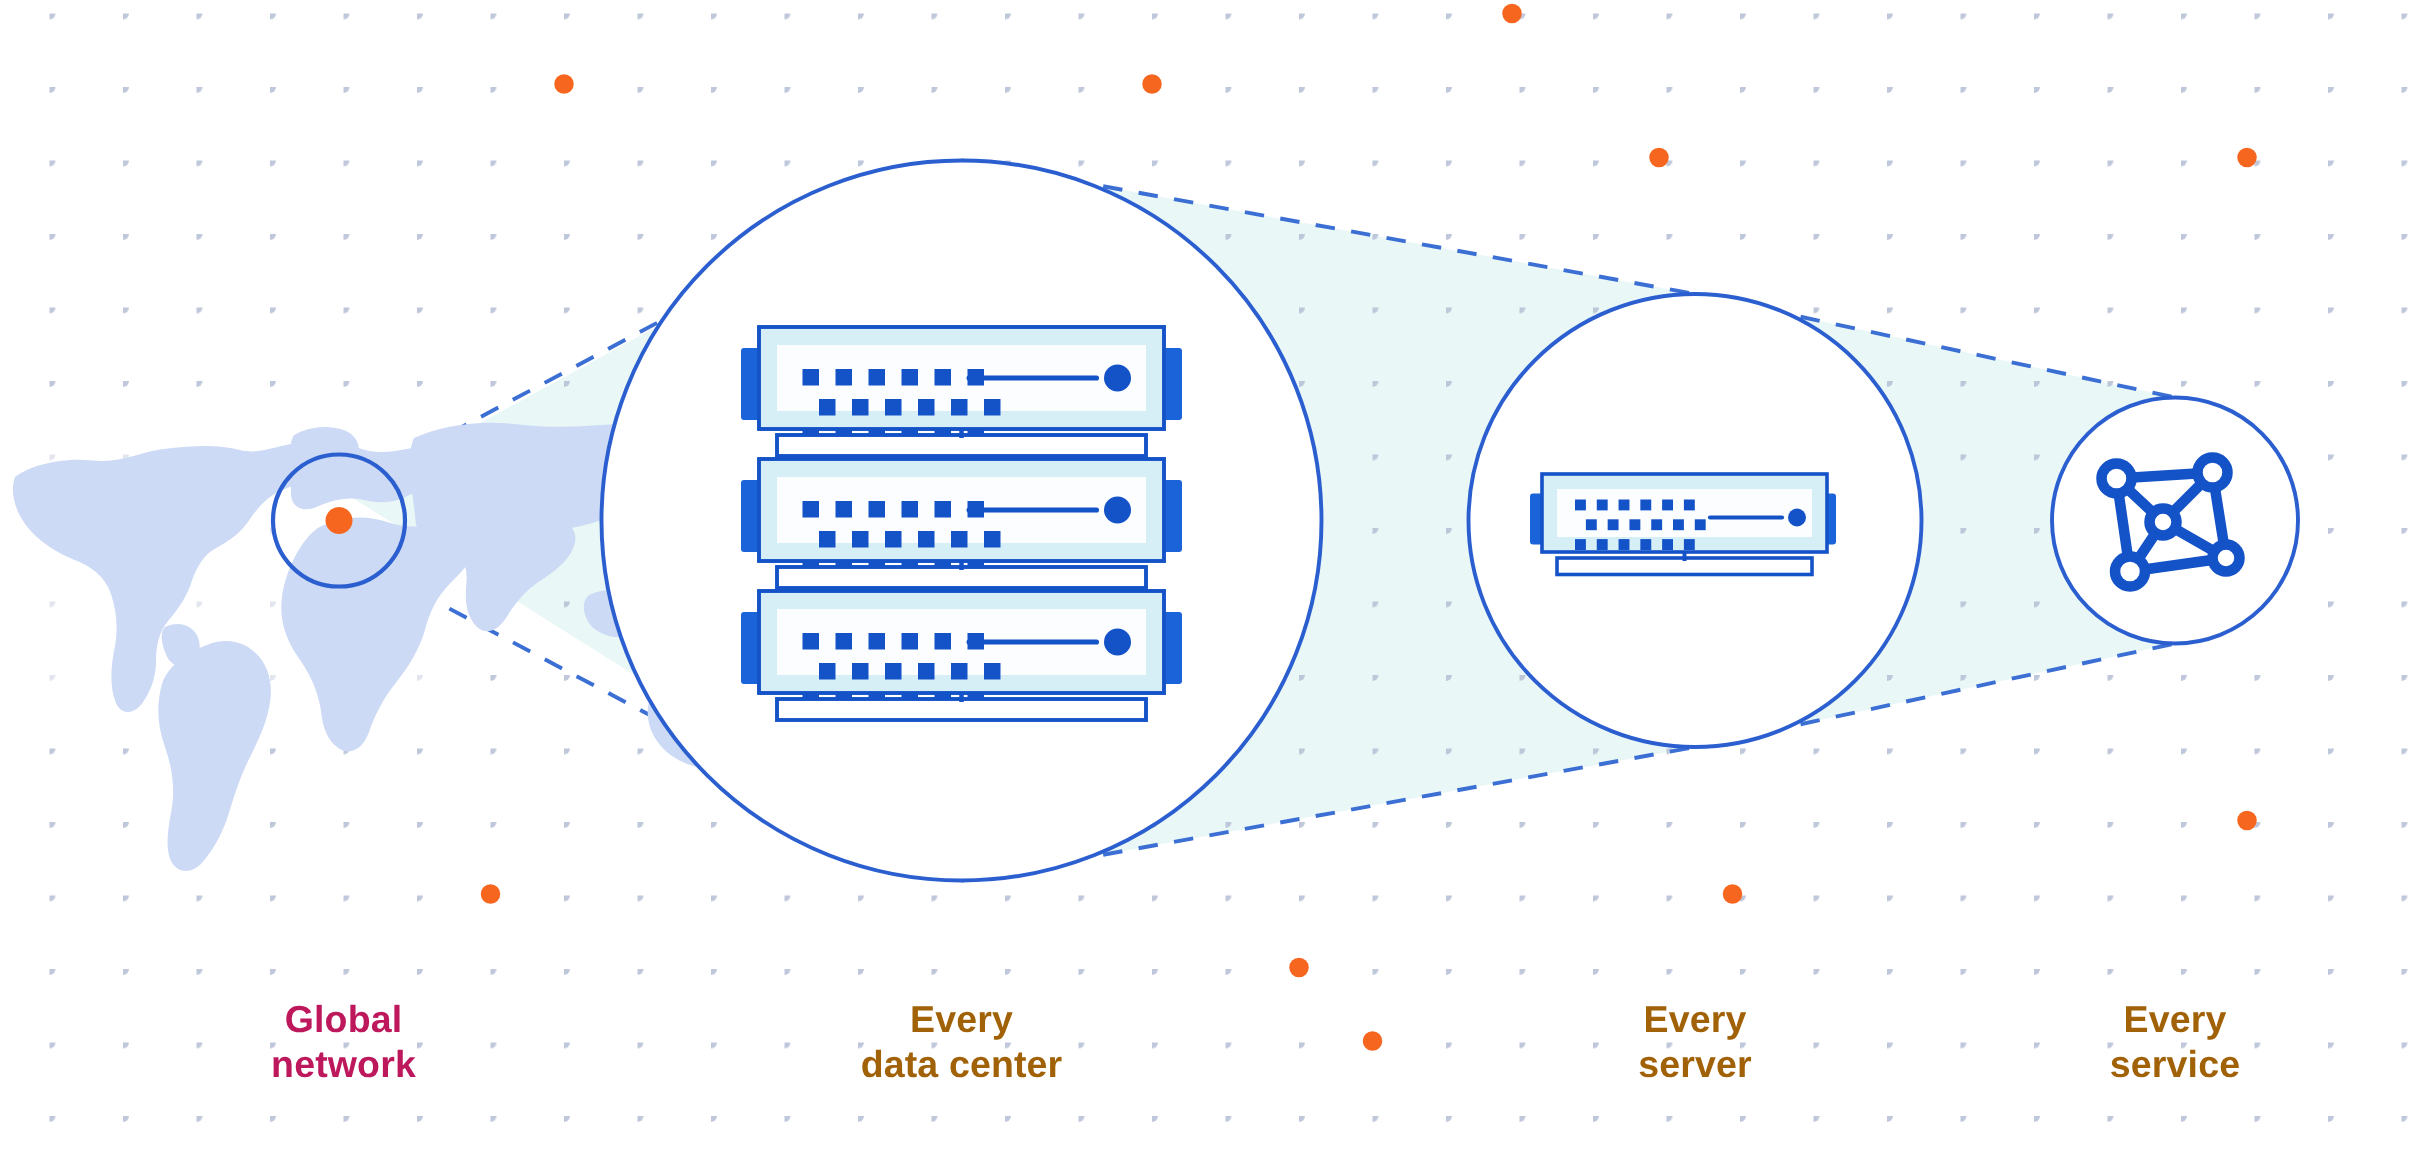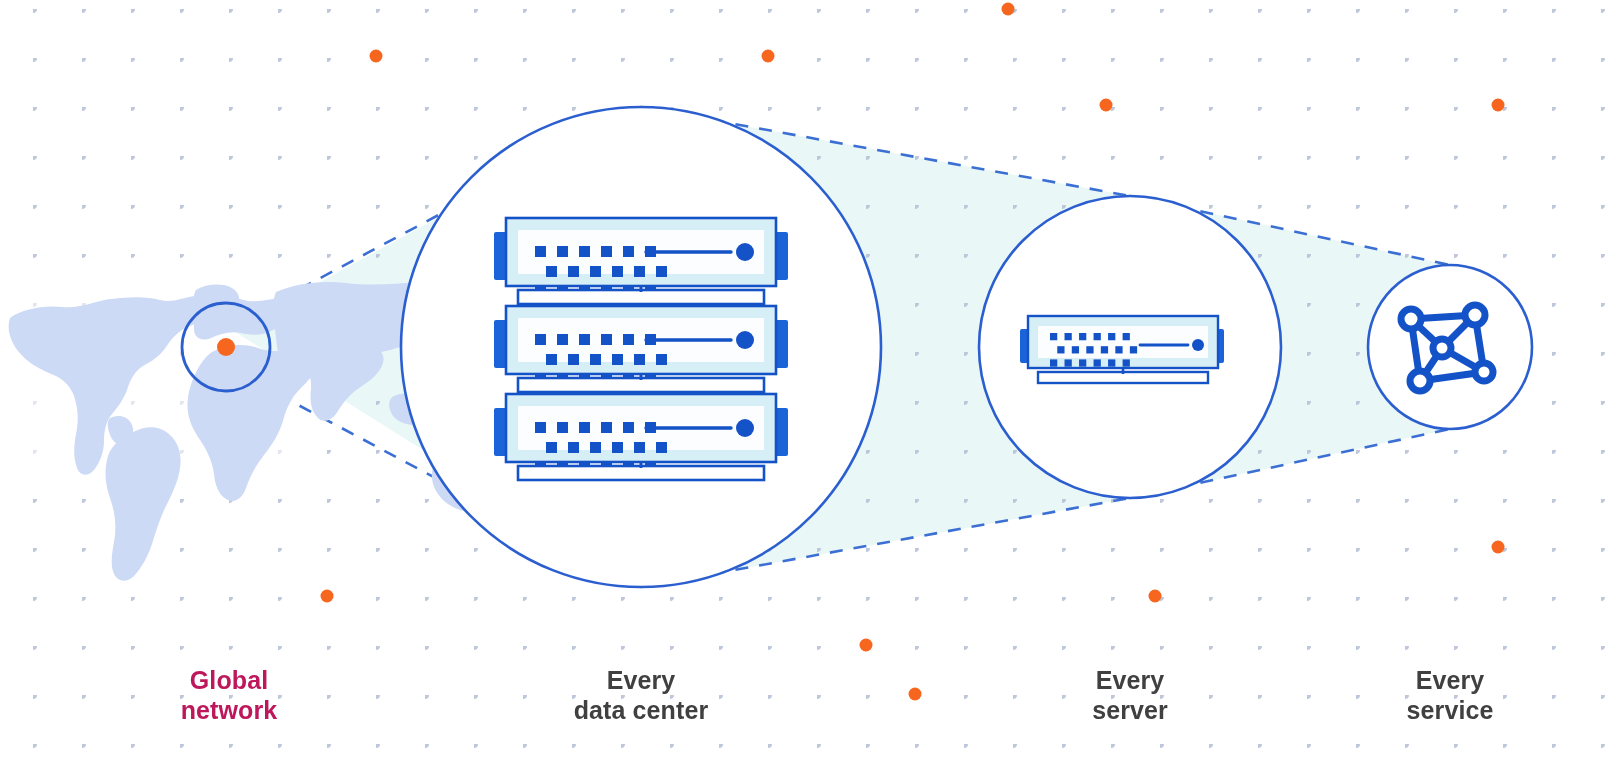--- a/index.html
+++ b/index.html
@@ -23,21 +23,21 @@
     display:block;
   }
   .label{
     position:absolute;
     text-align:center;
     font-size:25px;
     font-weight:700;
     line-height:1.18;
     letter-spacing:.1px;
     white-space:pre-line;
-    color:#404040;
+    color:#a16207;
     user-select:none;
   }
   .label.accent{ color:#be185d; }
   #label-global{   left:118px;  top:666px; width:222px; }
   #label-datacenter{left:530px; top:666px; width:222px; }
   #label-server{   left:1019px; top:666px; width:222px; }
   #label-service{  left:1339px; top:666px; width:222px; }
 </style>
 </head>
 <body>

